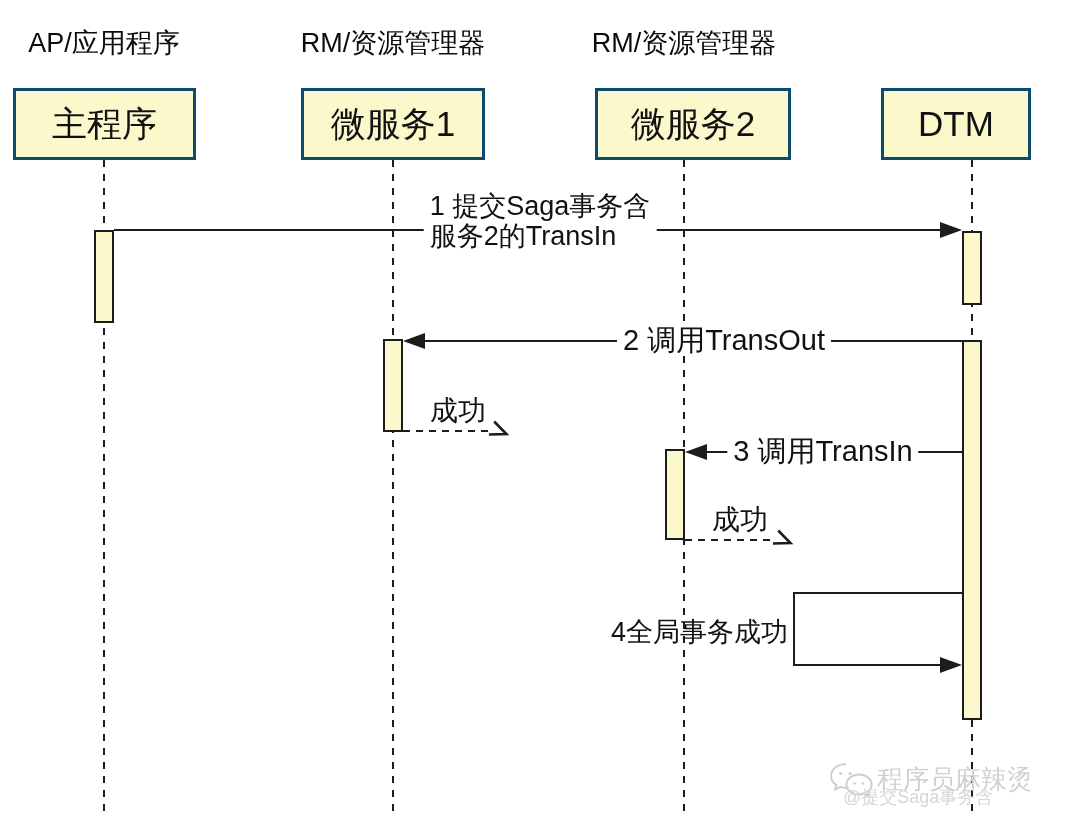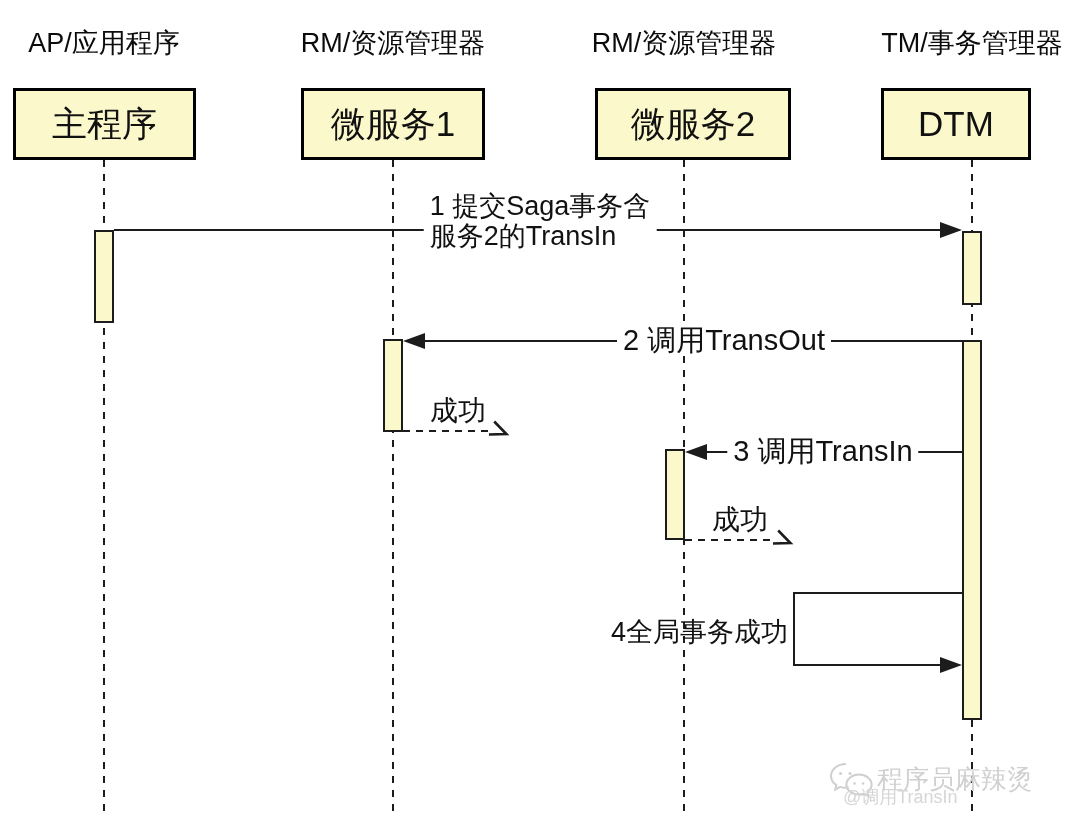--- a/index.html
+++ b/index.html
@@ -8,21 +8,21 @@
     font-family:Liberation Sans, sans-serif;color:#111;
   }
   
   .actor-title{
     position:absolute;top:28px;transform:translateX(-50%);
     font-size:27px;line-height:30px;white-space:nowrap;color:#0b0b0b;
   }
   
   .actor-box{
     position:absolute;top:88px;height:72px;box-sizing:border-box;
-    background:#FBF8CB;border:3px solid #000000;
+    background:#FBF8CB;border:3px solid #0c4a6e;
     display:flex;align-items:center;justify-content:center;
     font-size:35px;font-weight:500;white-space:nowrap;
   }
   
   .lifeline{
     position:absolute;top:160px;width:2px;height:655px;
     background:repeating-linear-gradient(to bottom,#1c1c1c 0 7px,transparent 7px 14px);
   }
   
   .activation{
@@ -60,21 +60,20 @@
   .watermark-icon{position:absolute;}
 </style>
 </head>
 <body>
 
 <div class="stage">
 
   <div class="actor-title" style="left:104px">AP/应用程序</div>
   <div class="actor-title" style="left:393px">RM/资源管理器</div>
   <div class="actor-title" style="left:684px">RM/资源管理器</div>
-  <div class="actor-title" style="left:972px">TM/事务管理器</div>
 
   <div class="actor-box" style="left:13px;width:183px">
     <span>主程序</span>
   </div>
   <div class="actor-box" style="left:301px;width:184px">
     <span>微服务1</span>
   </div>
   <div class="actor-box" style="left:595px;width:196px">
     <span>微服务2</span>
   </div>
@@ -134,15 +133,15 @@
     <svg width="48" height="42" viewBox="0 0 48 42">
       <path d="M18 4 C9.7 4 3 9.4 3 16 c0 3.7 2.1 7 5.4 9.1 L7.2 29.6 l5-2.7 c1.8 .6 3.8 .9 5.8 .9 .9 0 1.8-.1 2.7-.2" fill="none" stroke="#cfcfcf" stroke-width="2"></path>
       <circle cx="12.5" cy="13.5" r="1.5" fill="#cfcfcf"></circle>
       <circle cx="22" cy="13.5" r="1.5" fill="#cfcfcf"></circle>
       <path d="M31 14.5 c-7 0-12.6 4.5-12.6 10 0 5.5 5.6 10 12.6 10 1.7 0 3.3-.3 4.8-.8 l4.7 2.5 -1.2-4.3 c2.6-1.8 4.3-4.5 4.3-7.4 0-5.5-5.6-10-12.6-10z" fill="none" stroke="#cfcfcf" stroke-width="2"></path>
       <circle cx="26.5" cy="23.5" r="1.3" fill="#cfcfcf"></circle>
       <circle cx="35" cy="23.5" r="1.3" fill="#cfcfcf"></circle>
     </svg>
   </div>
   <div class="watermark-text1" style="left:877px;top:762px">程序员麻辣烫</div>
-  <div class="watermark-text2" style="left:843px;top:785px">@调用TransIn</div>
+  <div class="watermark-text2" style="left:843px;top:785px">@提交Saga事务含</div>
 
 </div>
 
 </body></html>

